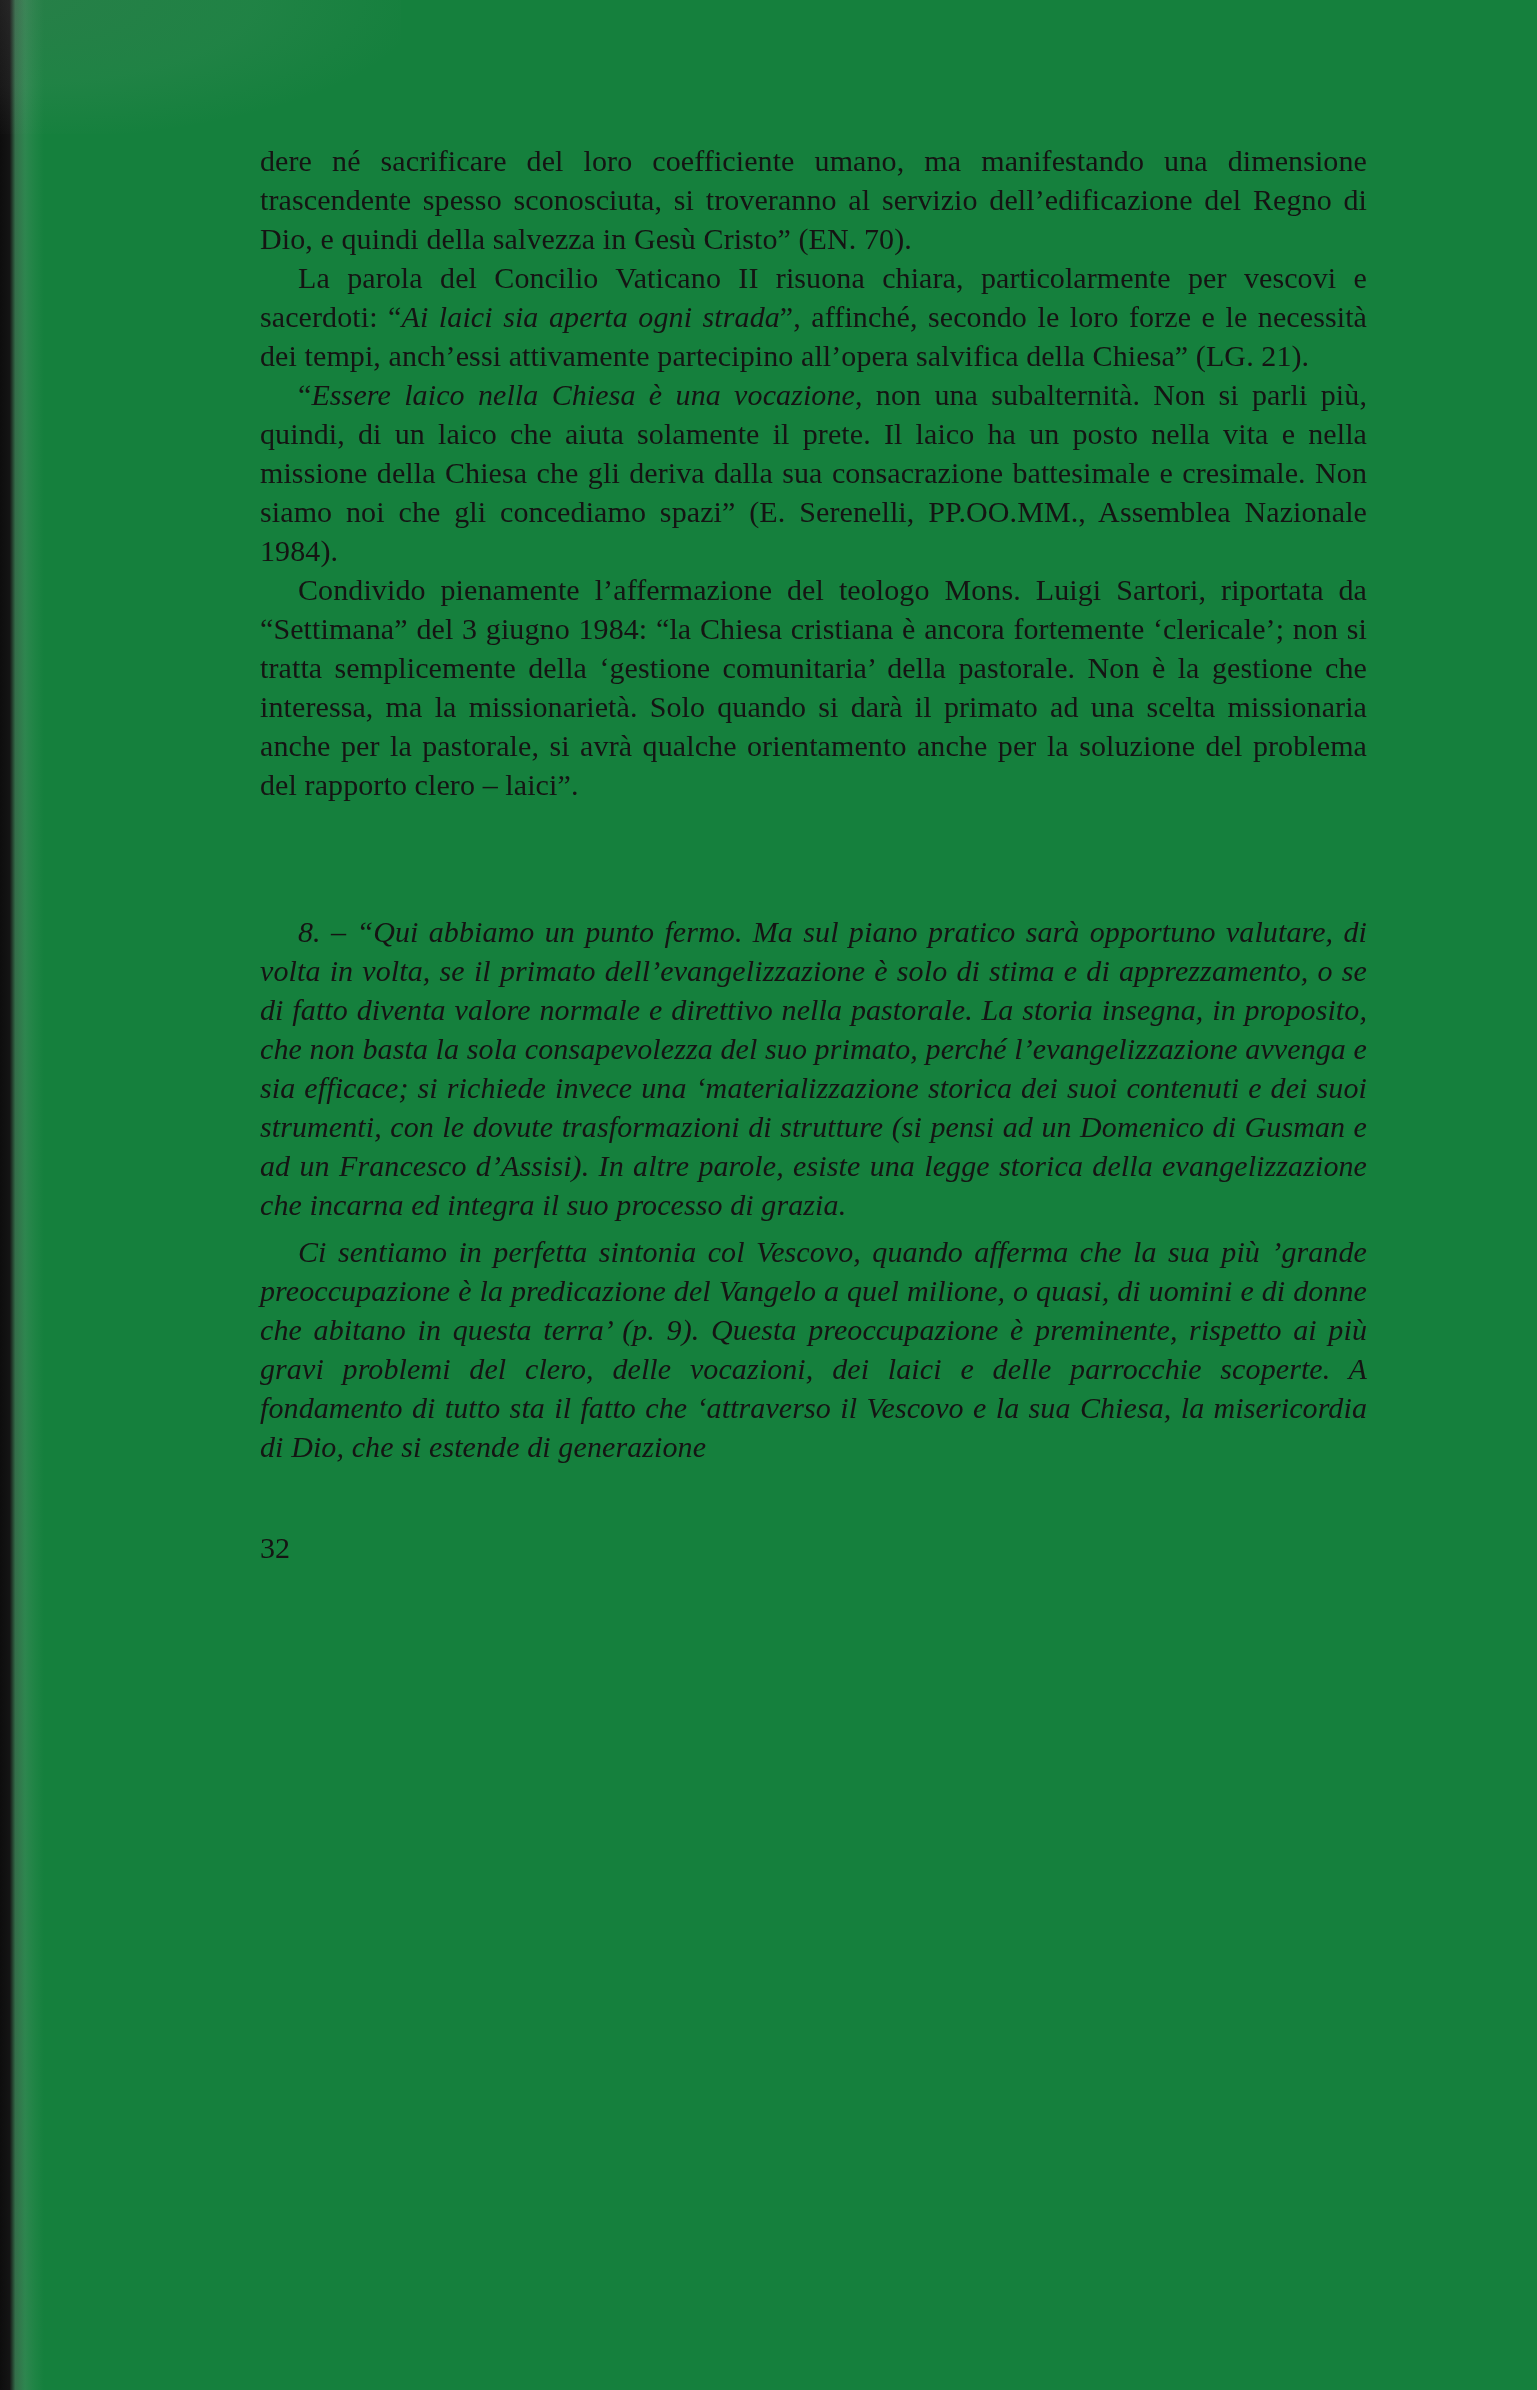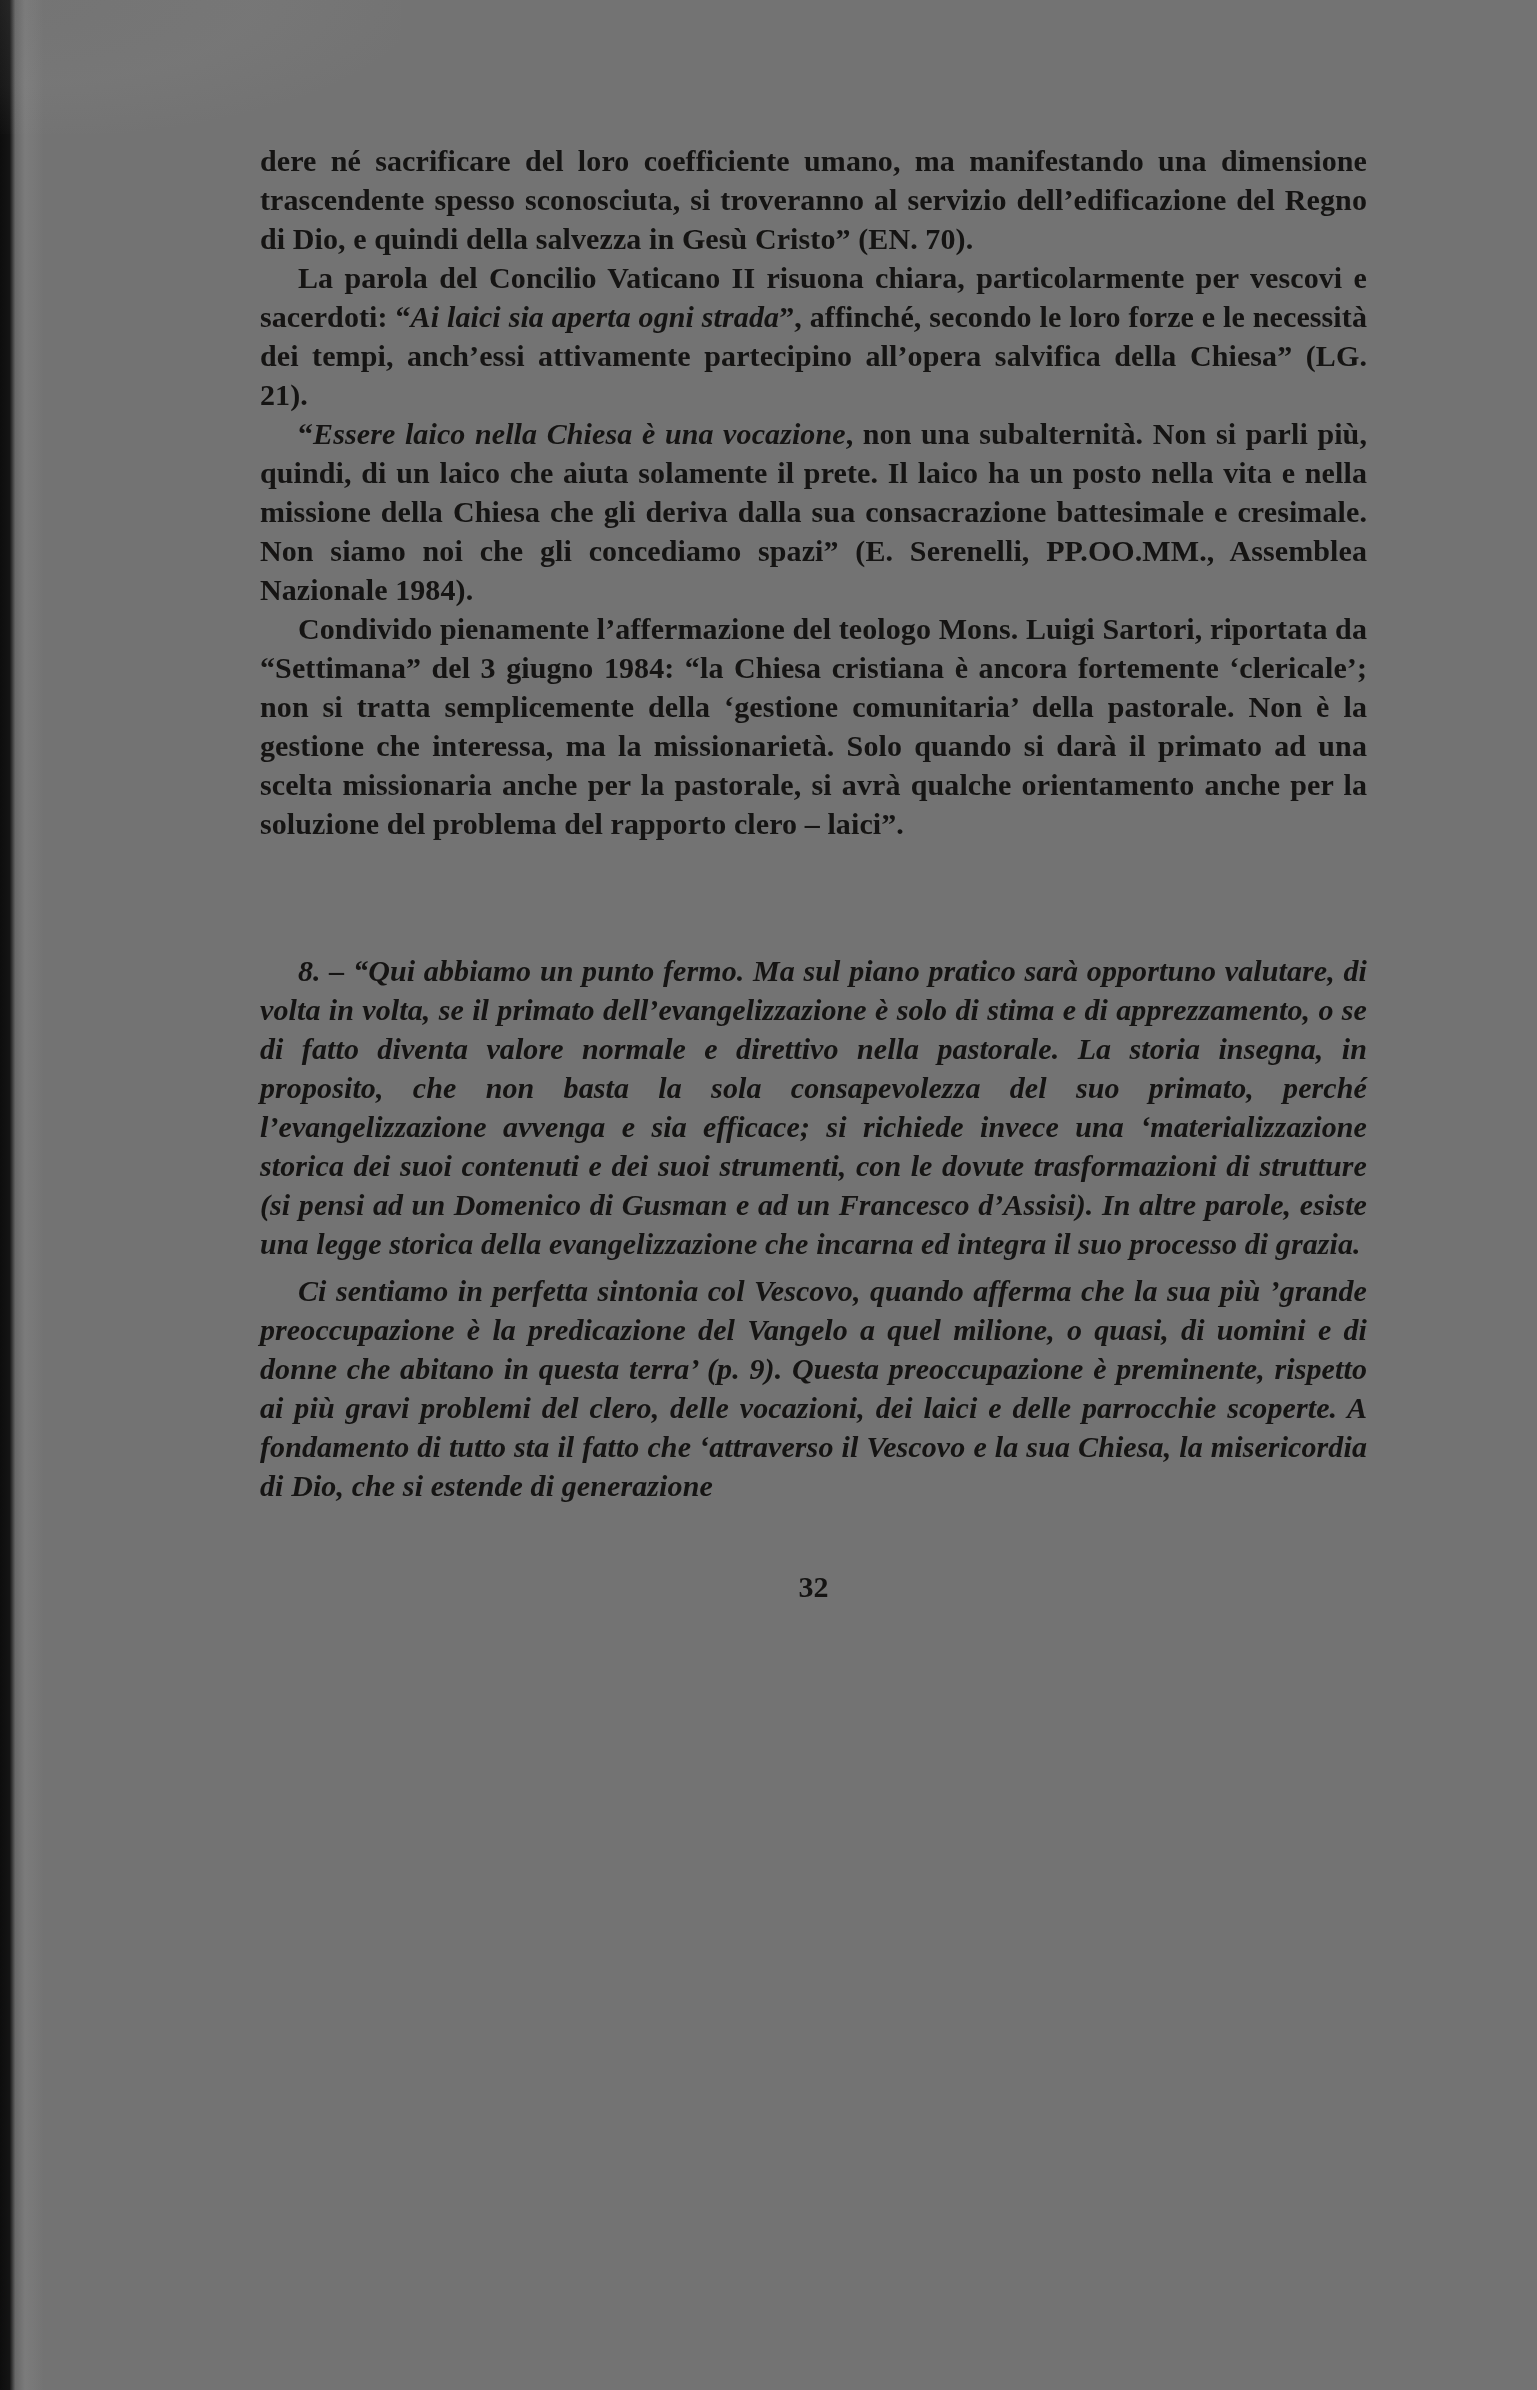--- a/index.html
+++ b/index.html
@@ -7,22 +7,21 @@
     padding: 0;
     width: 1537px;
     height: 2391px;
     background: #fdfdfc;
     overflow: hidden;
   }
   .page {
     position: relative;
     width: 1537px;
     height: 2391px;
-    background: #737373;
-    font-weight: bold;
+    background: #15803d;
   }
   
   .scan-edge-left {
     position: absolute;
     left: 0; top: 0; bottom: 0;
     width: 44px;
     background: linear-gradient(to right,
       #0d0d0d 0px,
       #141414 9.6px,
       rgba(90,90,90,0.45) 15.3px,
@@ -58,21 +57,20 @@
   }
   .para.indent { text-indent: 38px; }
   .para.italic { font-style: italic; margin-top: 8px; }
   .para.space-before { margin-top: 108px; }
   .run-italic { font-style: italic; }
   .page-number {
     margin-top: 65px;
     font-family: "Liberation Serif", "DejaVu Serif", serif;
     font-size: 30px;
     color: #151413;
-    text-align: center;
     width: 100%;
   }
 </style>
 </head>
 <body>
 
 <div class="page">
   <div class="scan-edge-left"></div>
   <div class="scan-shade-top"></div>
 

